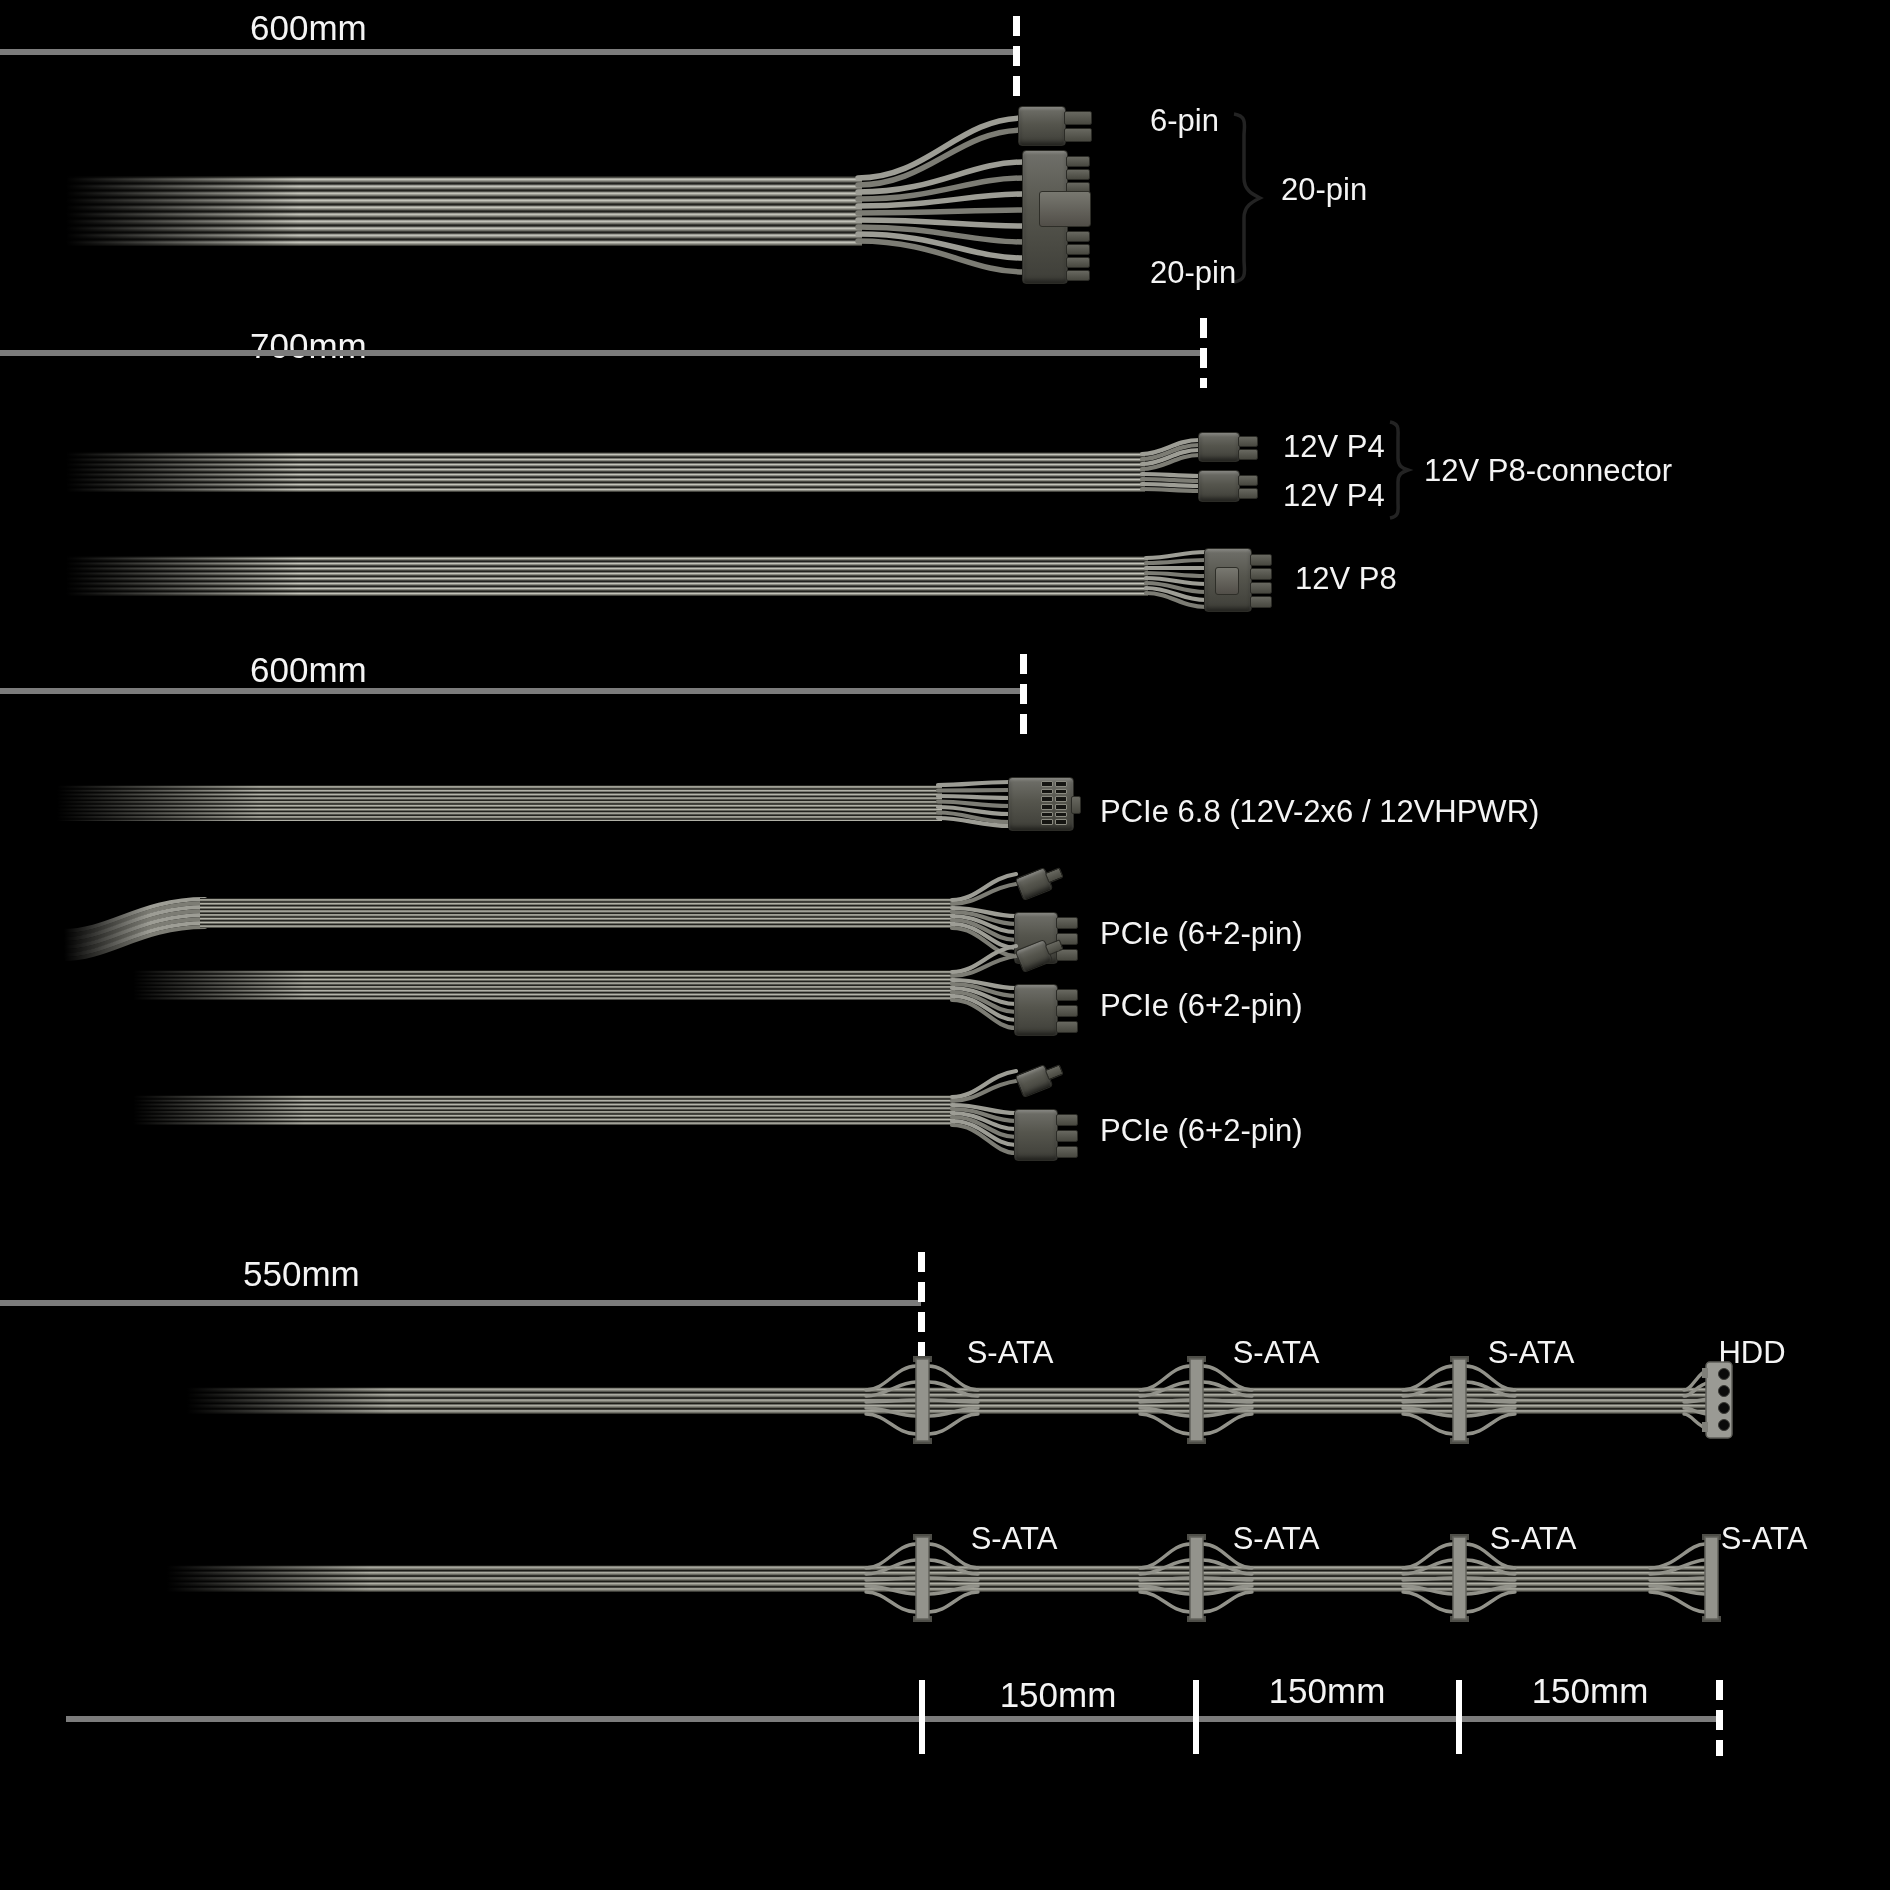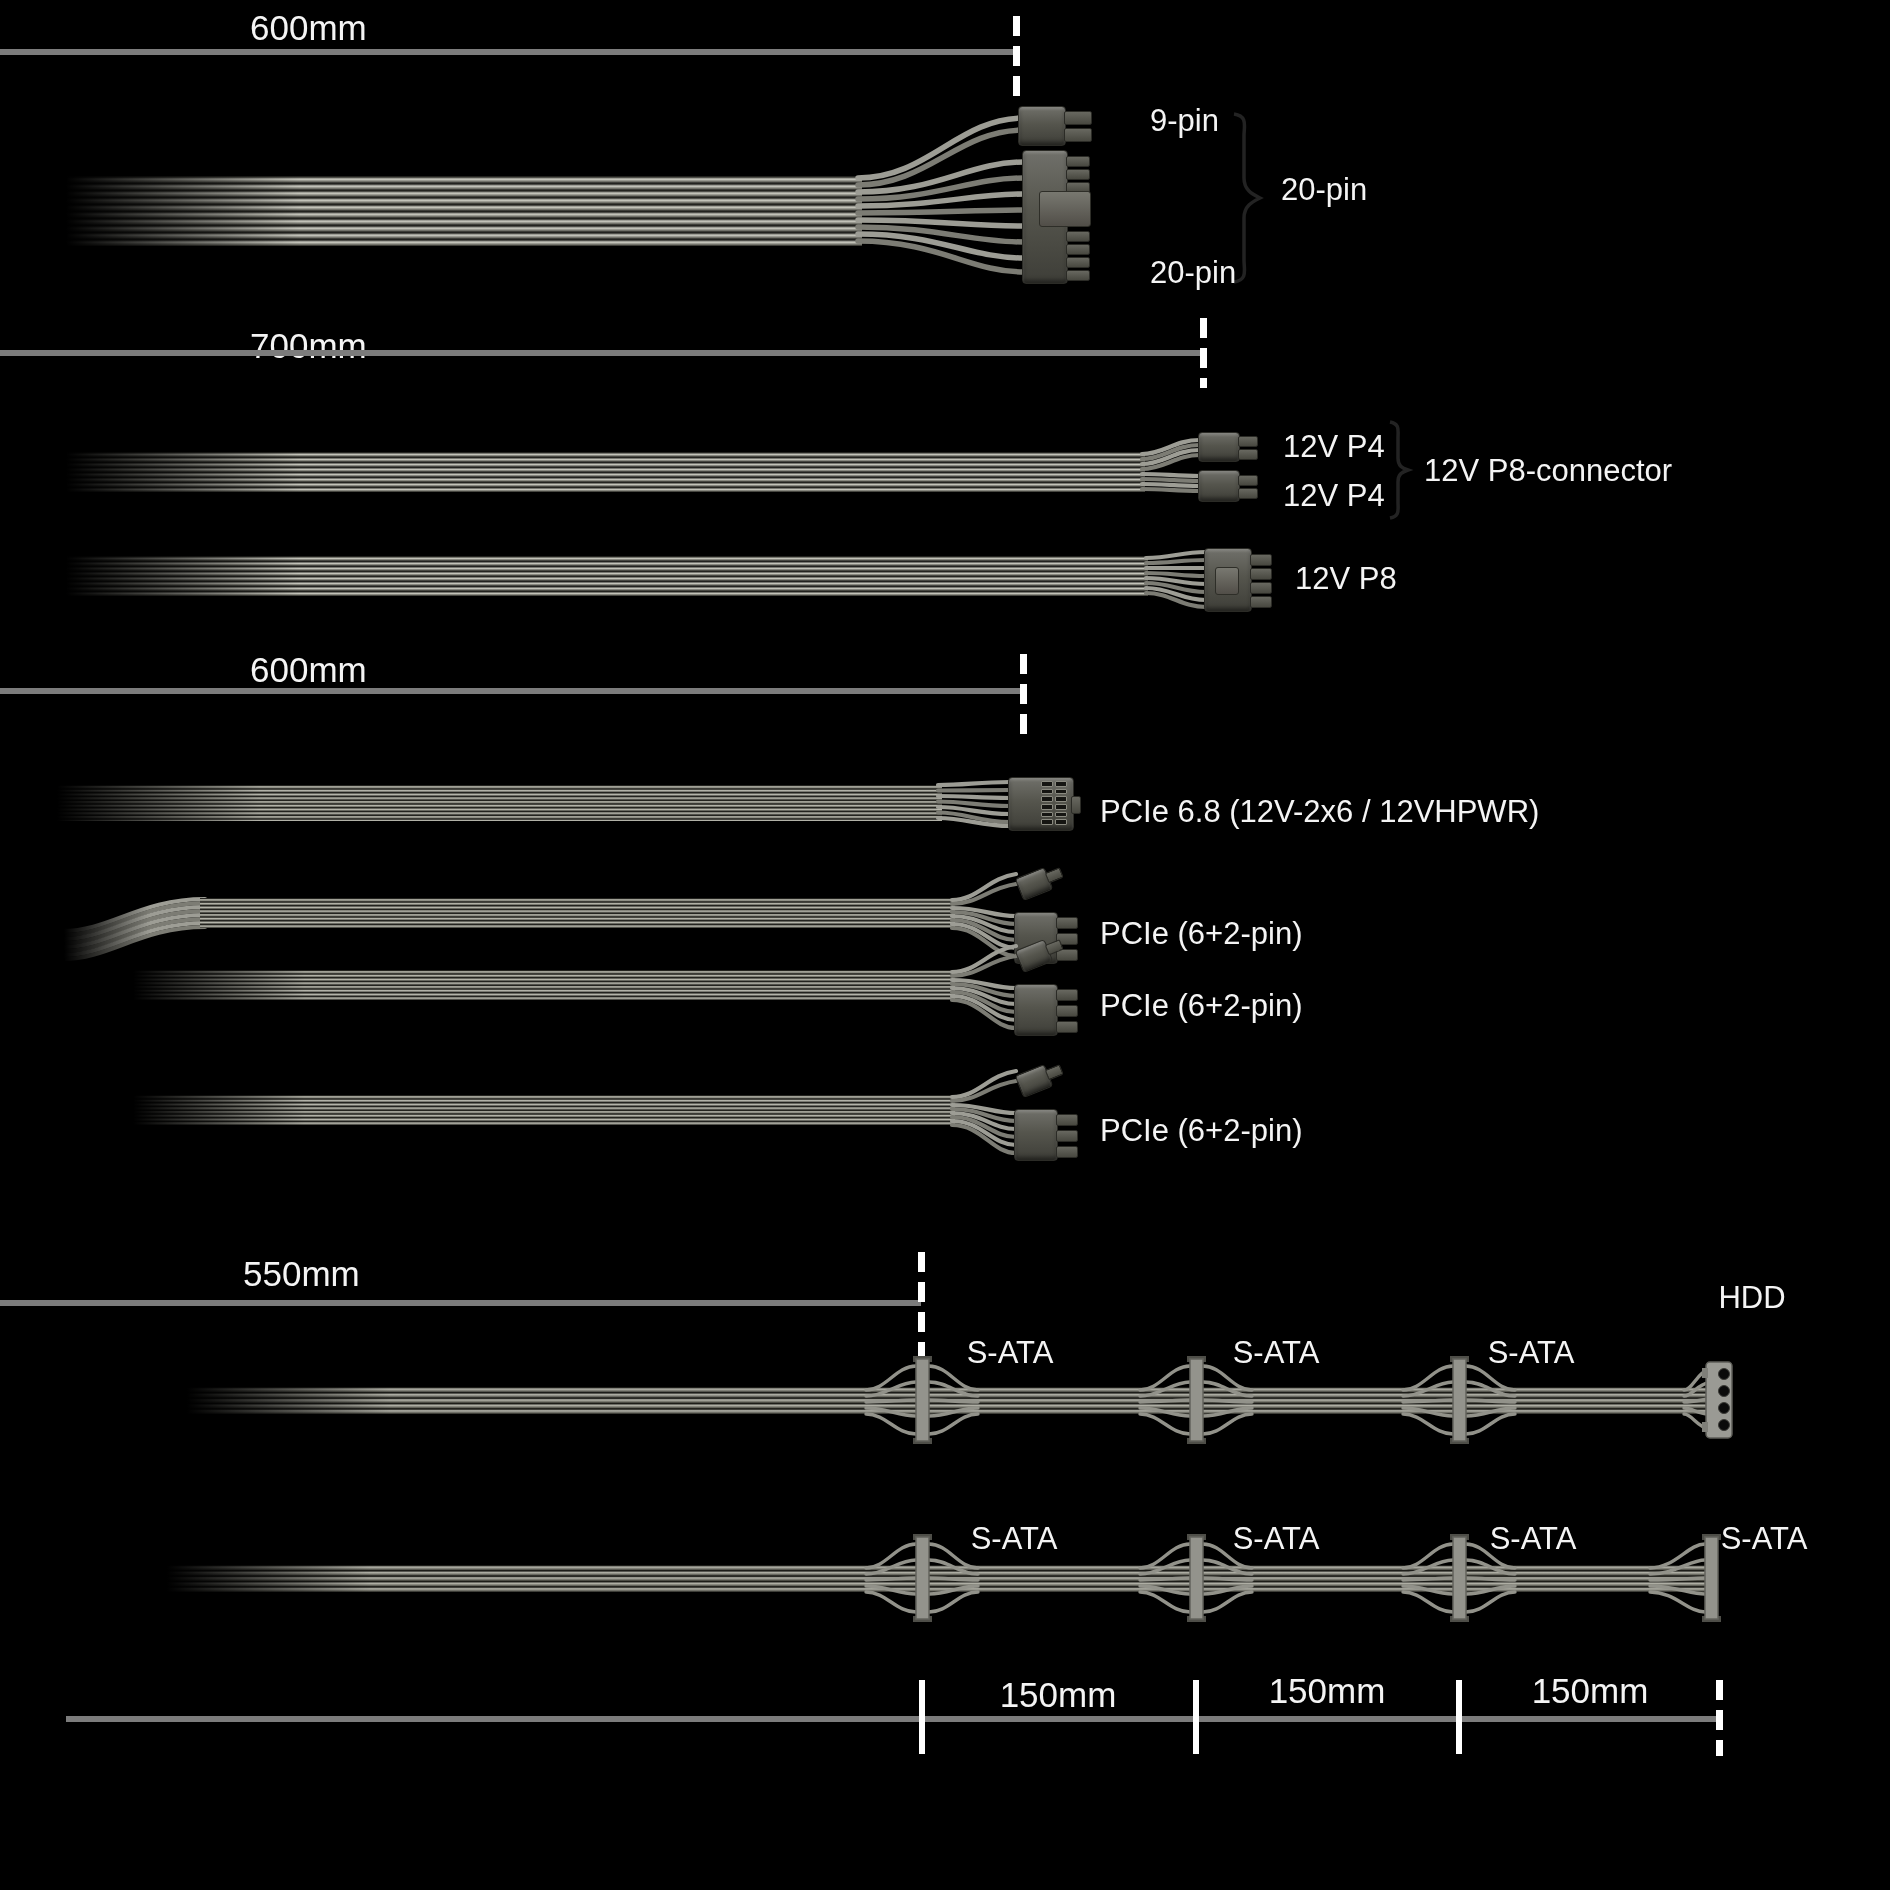--- a/index.html
+++ b/index.html
@@ -79,21 +79,21 @@
     <div class="tab" style="left:43px;top:5px;width:22px;height:9px"></div>
     <div class="tab" style="left:43px;top:18px;width:22px;height:9px"></div>
     <div class="tab" style="left:43px;top:31px;width:22px;height:9px"></div>
     <div class="latch" style="left:16px;top:40px;width:50px;height:34px"></div>
     <div class="tab" style="left:43px;top:80px;width:22px;height:9px"></div>
     <div class="tab" style="left:43px;top:93px;width:22px;height:9px"></div>
     <div class="tab" style="left:43px;top:106px;width:22px;height:9px"></div>
     <div class="tab" style="left:43px;top:119px;width:22px;height:9px"></div>
   </div>
 
-  <div class="lbl" style="left:1150px;top:120px">9-pin</div>
+  <div class="lbl" style="left:1150px;top:120px">6-pin</div>
   <svg style="left:1230px;top:112px" width="40" height="172" viewBox="0 0 40 172">
     <path class="brace" d="M4,2 C18,4 14,14 14,24 L14,66 C14,78 22,82 30,86 C22,90 14,94 14,106 L14,148 C14,158 18,168 4,170"></path>
   </svg>
   <div class="lbl" style="left:1281px;top:189px">20-pin</div>
   <div class="lbl" style="left:1150px;top:272px">20-pin</div>
 
   <div class="mlbl" style="left:250px;top:328px">700mm</div>
   <div class="mline" style="left:0;top:350px;width:1203px"></div>
   <div class="vdash" style="left:1200px;top:318px;height:70px"></div>
 
@@ -272,21 +272,21 @@
   <div class="mlbl" style="left:243px;top:1256px">550mm</div>
   <div class="mline" style="left:0;top:1300px;width:921px"></div>
   <div class="vdash" style="left:918px;top:1252px;height:104px"></div>
 
   <div class="ribbon rs" style="left:130px;top:1387px;width:1576px"></div>
   <div class="fade" style="left:130px;top:1384px;width:260px;height:33px"></div>
 
   <div class="lbl clbl" style="left:1010px;top:1352px">S-ATA</div>
   <div class="lbl clbl" style="left:1276px;top:1352px">S-ATA</div>
   <div class="lbl clbl" style="left:1531px;top:1352px">S-ATA</div>
-  <div class="lbl clbl" style="left:1752px;top:1297px">HDD</div>
+  <div class="lbl clbl" style="left:1752px;top:1352px">HDD</div>
 
   <svg style="left:866px;top:1356px" width="112" height="88" viewBox="0 0 112 88">
     <g>
       <path class="w w5" d="M0,34 C20,34 30,10 50,10"></path>
         <path class="w w5" d="M0,40 C20,40 32,26 50,26"></path>
       <path class="w w5" d="M0,46 C22,46 34,44 50,44"></path>
         <path class="w w5" d="M0,52 C20,52 32,60 50,60"></path>
       <path class="w w5" d="M0,58 C20,58 30,78 50,78"></path>
       <path class="w w5" d="M63,10 C83,10 92,34 112,34"></path>
         <path class="w w5" d="M63,26 C83,26 92,40 112,40"></path>

